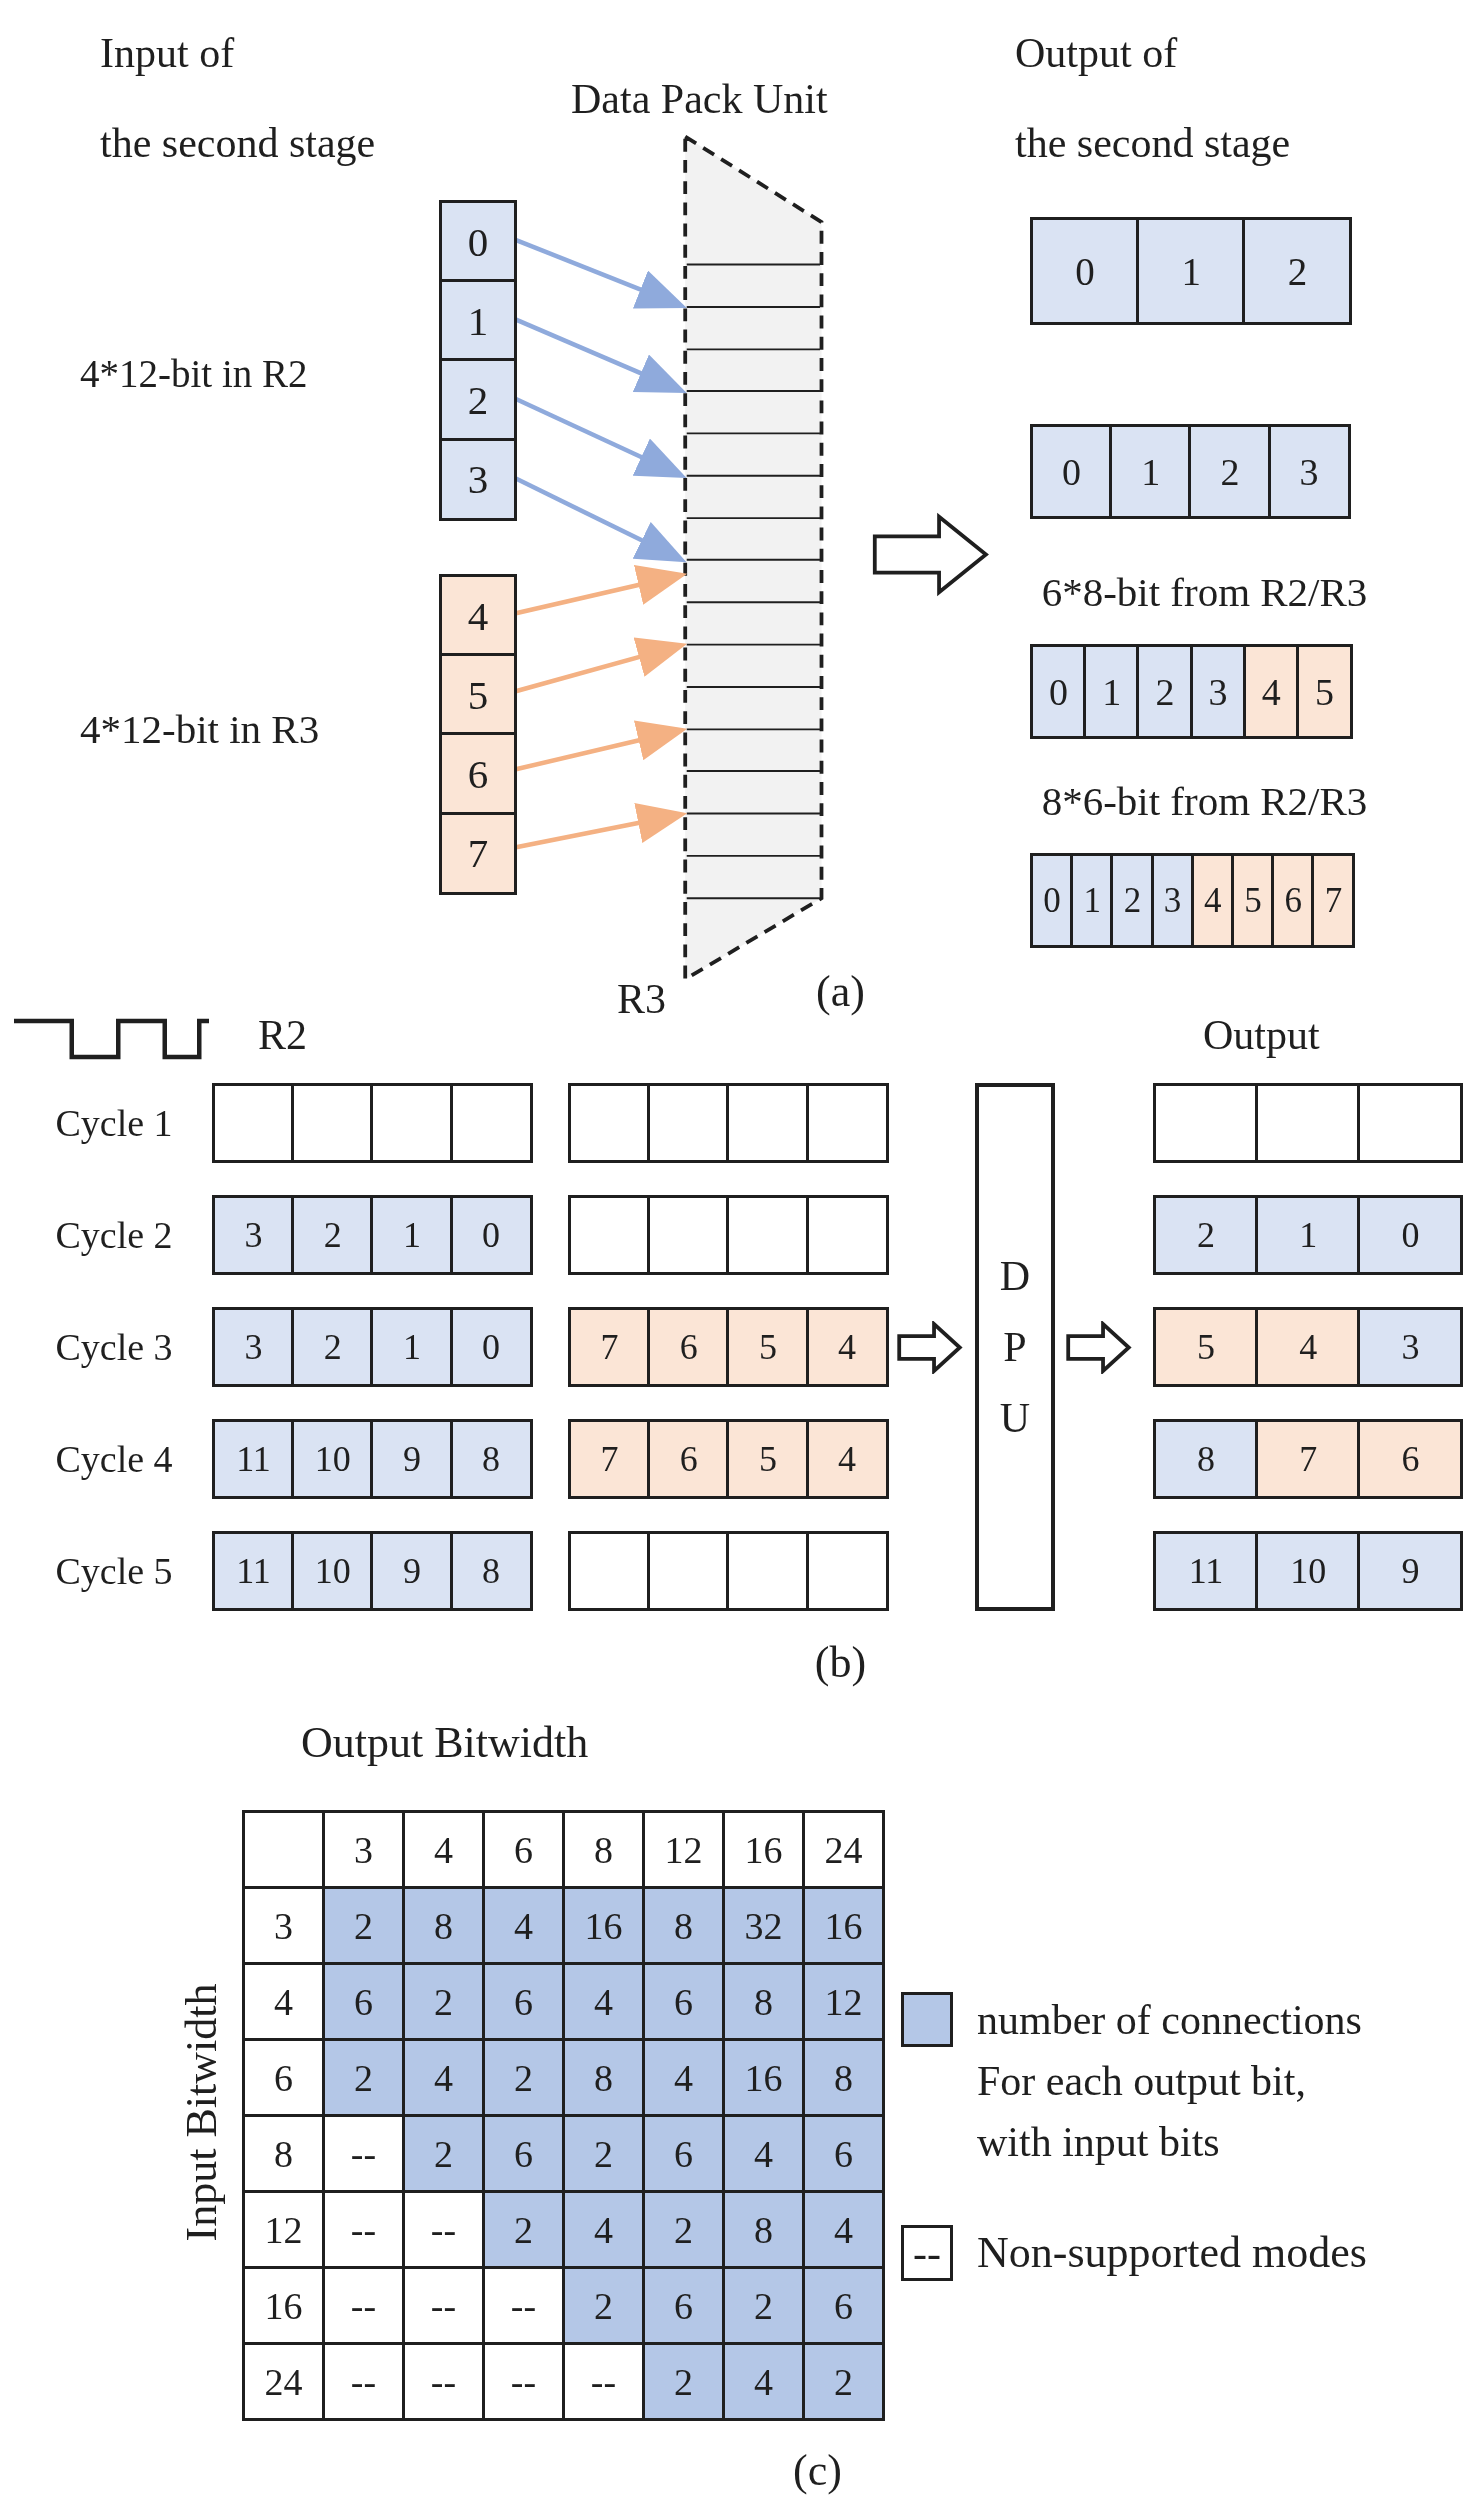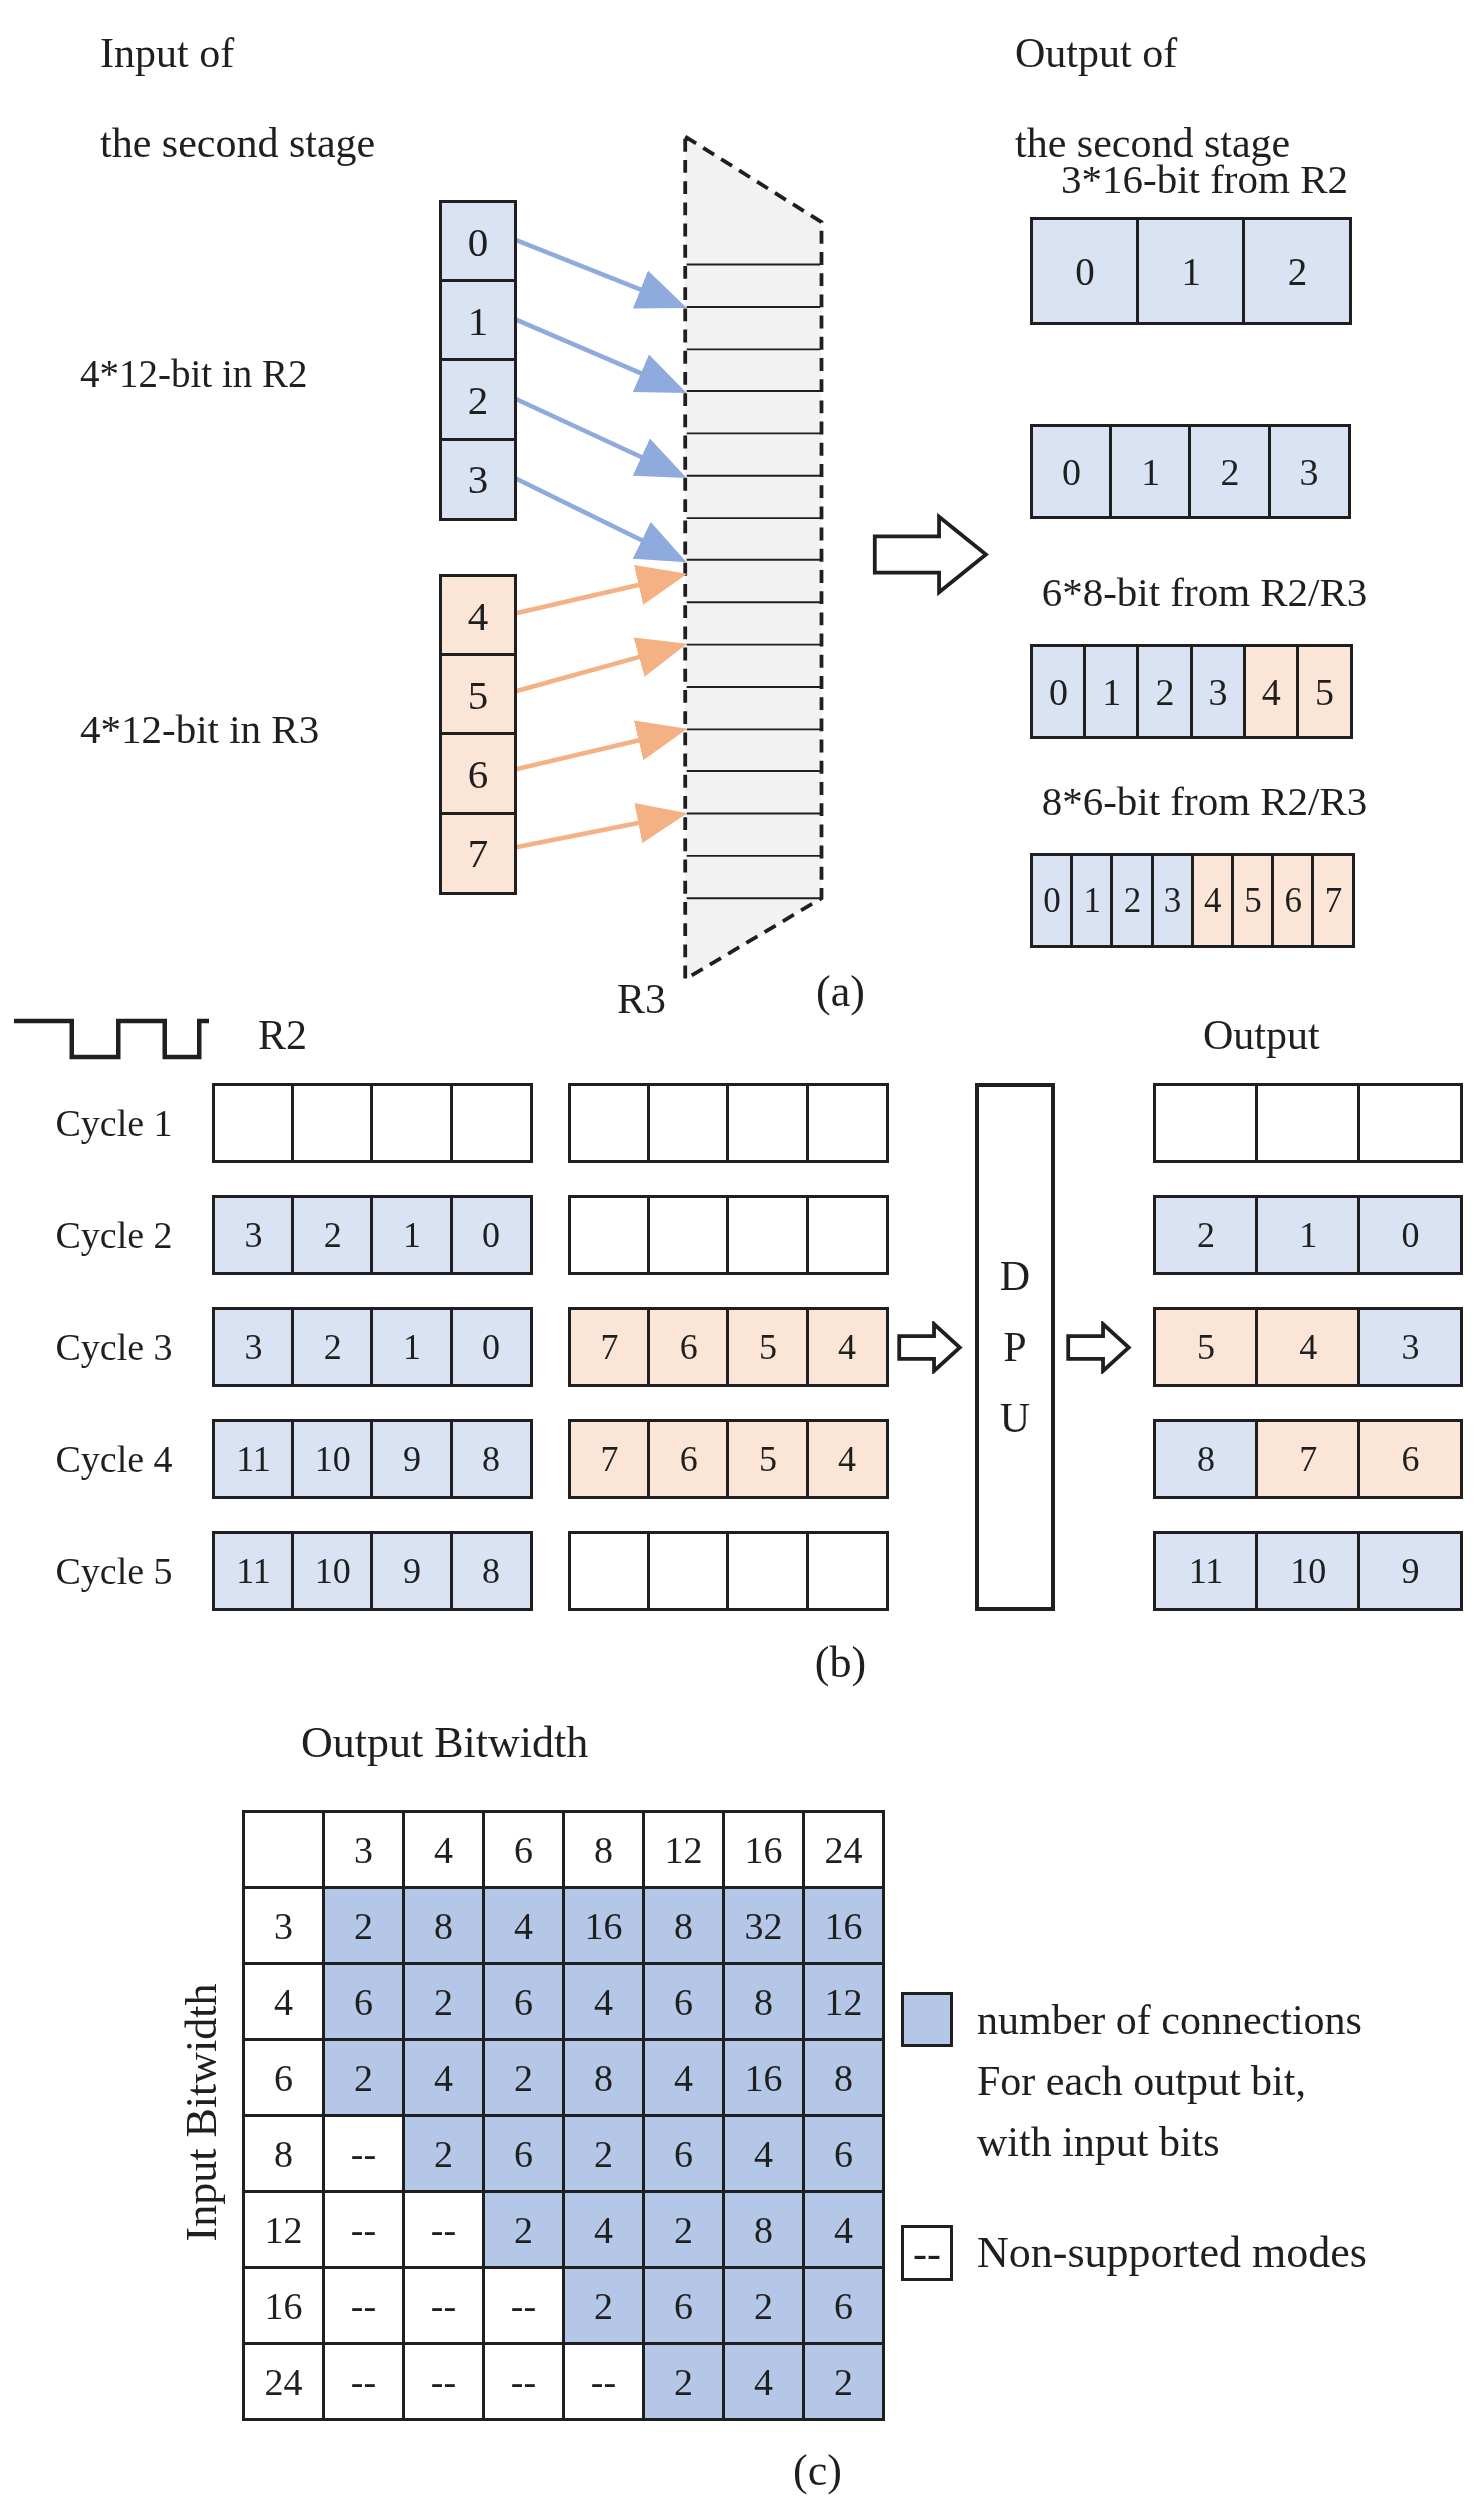--- a/index.html
+++ b/index.html
@@ -60,20 +60,21 @@
              font-size:44px;white-space:nowrap;}
   svg{position:absolute;display:block;}
 </style>
 </head>
 <body>
 
 <div class="canvas">
 
   <div class="t" style="left:100px;top:30px;width:379px">Input of</div>
   <div class="t" style="left:100px;top:120px;width:379px">the second stage</div>
+  <div class="t" style="left:571px;top:76px;width:379px">Data Pack Unit</div>
   <div class="t" style="left:1015px;top:30px;width:379px">Output of</div>
   <div class="t" style="left:1015px;top:120px;width:379px">the second stage</div>
 
   <div class="t" style="left:80px;top:353px;width:379px;font-size:39px">4*12-bit in R2</div>
   <div class="t" style="left:80px;top:707px;width:379px;font-size:41px">4*12-bit in R3</div>
 
   <svg style="left:424px;top:106px" width="424" height="894" viewBox="0 0 560 1180">
     <defs>
       <marker id="mb" markerWidth="11" markerHeight="9" refX="9" refY="4.5" orient="auto">
         <path d="M0,0 L11,4.5 L0,9 z" fill="#8faadc"></path>
@@ -127,21 +128,20 @@
   <div class="scell orange">4</div>
       <div class="scell orange">5</div>
       <div class="scell orange">6</div>
       <div class="scell orange">7</div>
     </div>
 
   <svg style="left:871px;top:509px" width="121" height="91" viewBox="0 0 160 120">
     <polygon points="5,36 90,36 90,10 152,60 90,110 90,84 5,84" fill="#ffffff" stroke="#1f1f1f" stroke-width="5"></polygon>
   </svg>
 
-  <div class="ohead" style="left:1019px;top:155px">3*16-bit from R2</div>
   <div class="orow r1" style="left:1030px;top:217px">
 
   <div class="ocell blue">0</div>
       <div class="ocell blue">1</div>
       <div class="ocell blue">2</div>
     </div>
   <div class="orow r2" style="left:1030px;top:424px">
 
   <div class="ocell blue">0</div>
       <div class="ocell blue">1</div>

